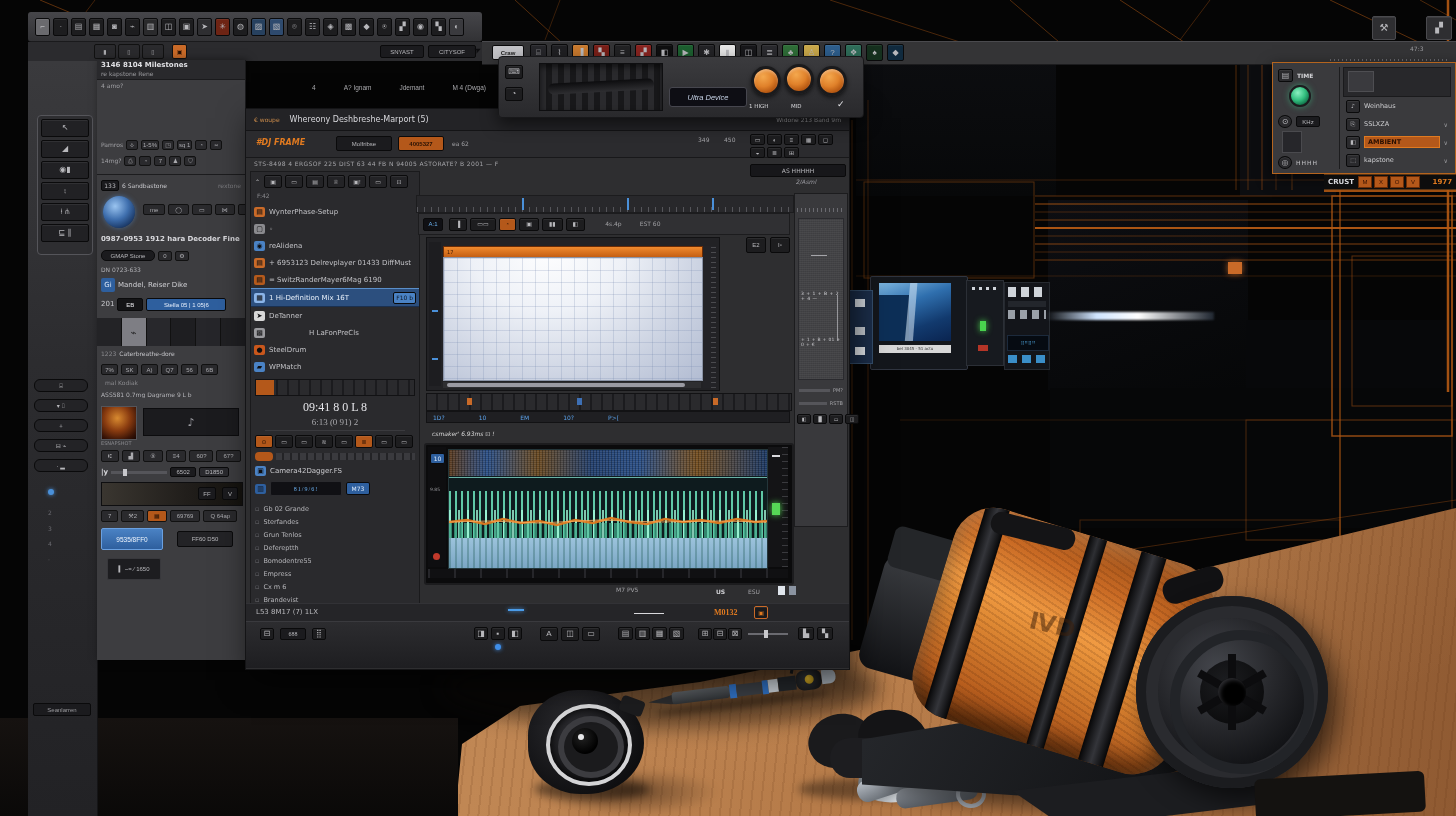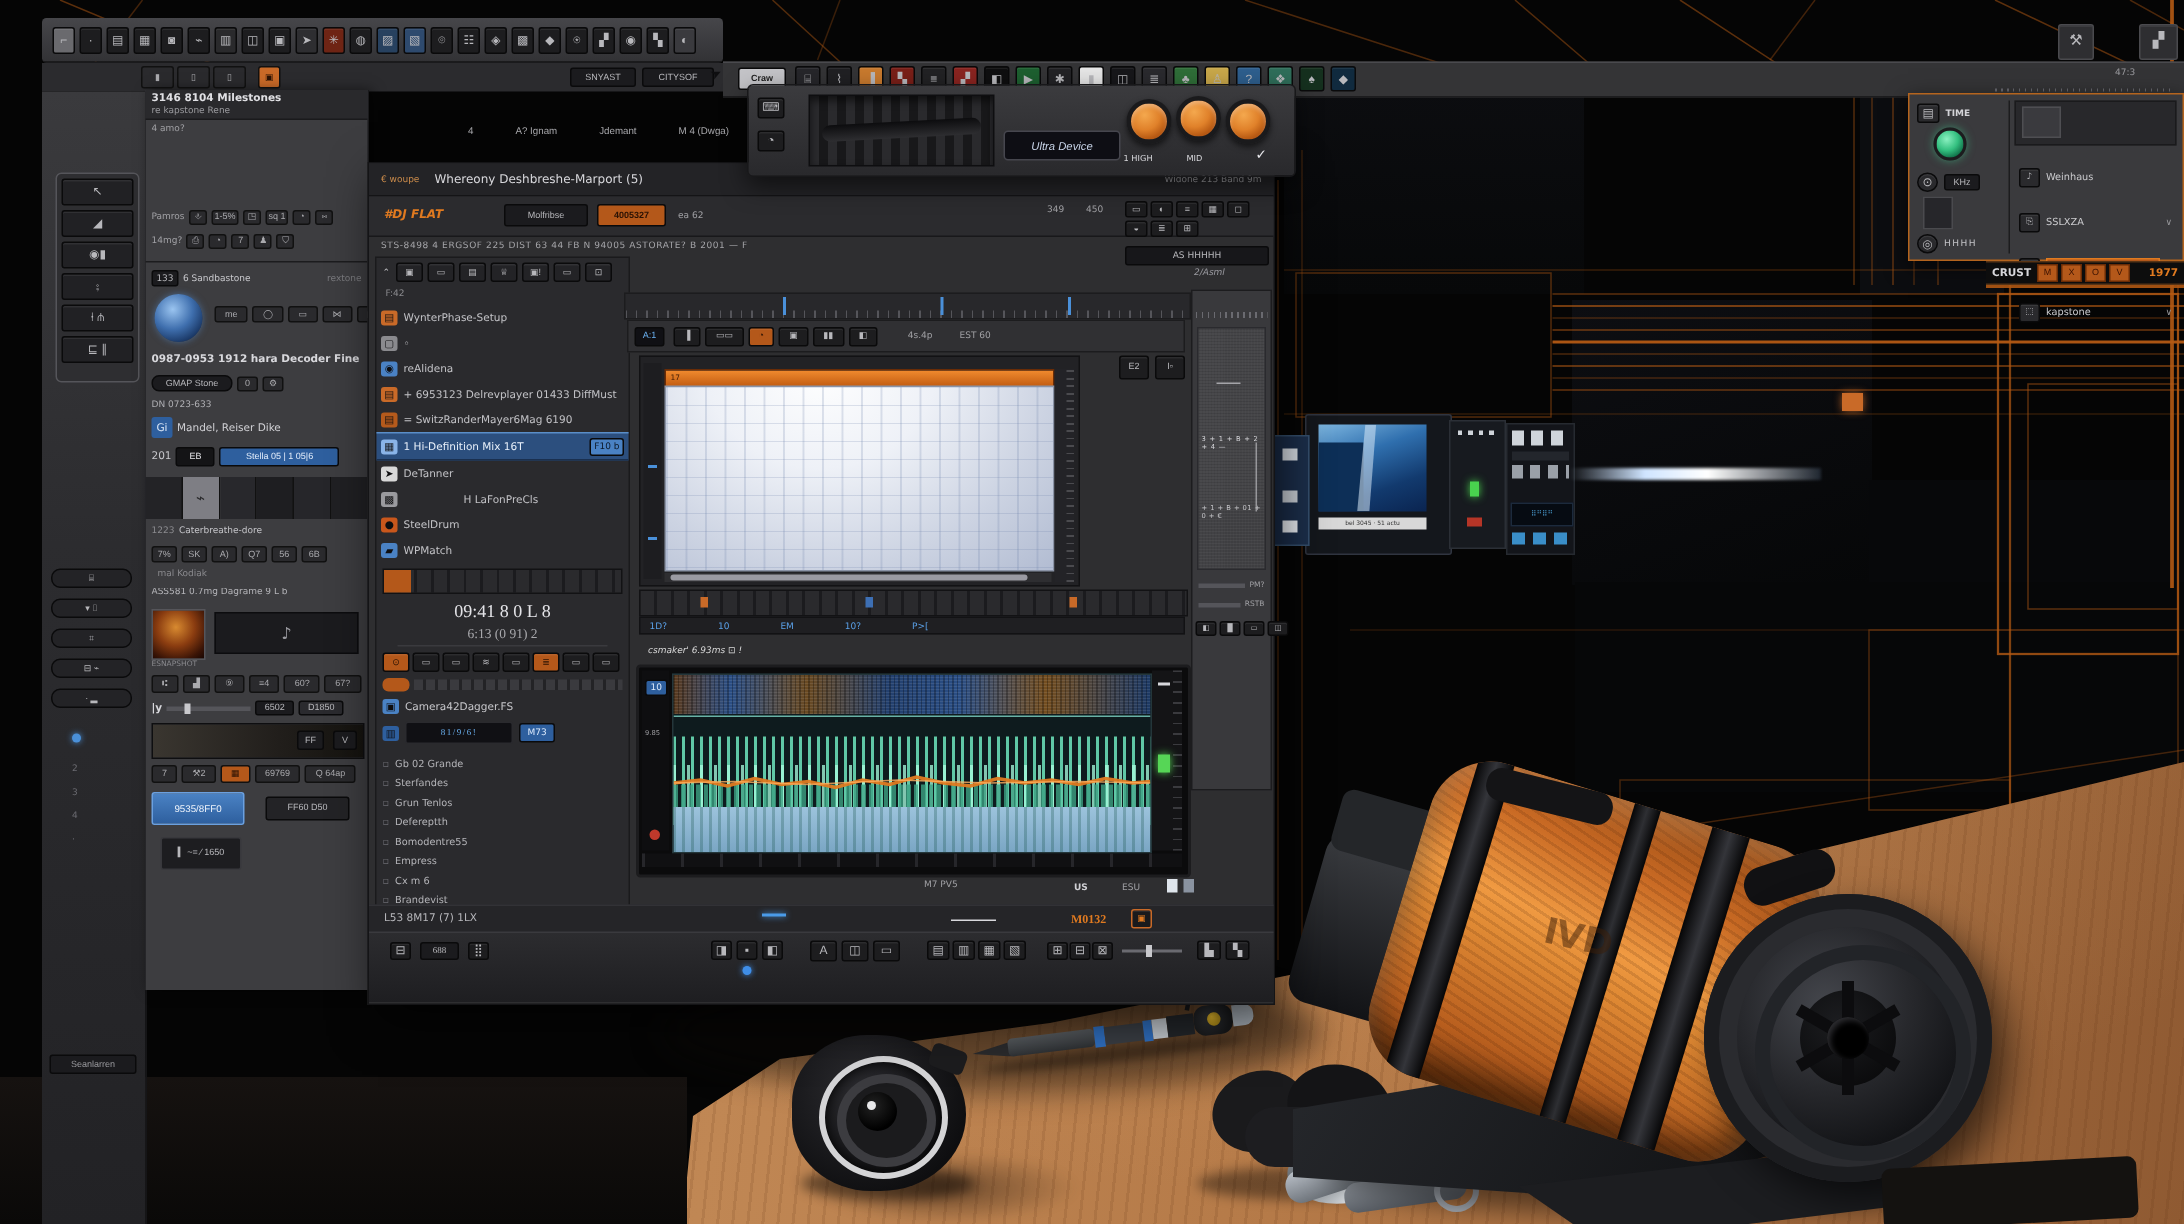--- a/index.html
+++ b/index.html
@@ -30,21 +30,21 @@
   #tr-panel{background:#3a3a3d;border:1px solid #b4641e;box-shadow:0 4px 14px rgba(0,0,0,.6);}
   #tag-bar{background:#0d0d0d;border-top:1px solid rgba(180,100,30,.45);border-bottom:1px solid rgba(180,100,30,.45);}
   .knob{border-radius:50%;background:radial-gradient(circle at 38% 32%,#f4a84e 0%,#e0812a 45%,#b35510 75%,#8a3e0a 100%);
         border:3px solid #1a1a1c;box-shadow:0 2px 4px rgba(0,0,0,.6), inset 0 2px 3px rgba(255,255,255,.35);}
   .treerow{display:flex;align-items:center;gap:4px;height:17px;padding:0 3px;font-size:7px;color:#c2c2c6;}
   .treerow.sel{background:#2c4f7e;border-top:1px solid #5a8ec8;border-bottom:1px solid #1a3050;color:#e8f0fa;}
   .tree-ic{width:11px;height:10px;border-radius:2px;display:flex;align-items:center;justify-content:center;
            font-size:7px;color:#0e0e10;flex:0 0 auto;}
   .lbl-ellip{white-space:nowrap;overflow:hidden;text-overflow:ellipsis;}
   .list2row{display:flex;align-items:center;gap:4px;height:13px;font-size:6.5px;color:#b4b4b8;padding-left:4px;}
-  .trp-row{display:flex;align-items:center;gap:4px;height:18px;padding:0 3px;font-size:6.5px;color:#cccccf;margin-top:12px;}
+  .trp-row{display:flex;align-items:center;gap:4px;height:18px;padding:0 3px;font-size:6.5px;color:#cccccf;}
   .noise{background:
     repeating-linear-gradient(0deg,rgba(255,255,255,.04) 0 1px,transparent 1px 2px),
     repeating-linear-gradient(90deg,rgba(0,0,0,.06) 0 1px,transparent 1px 2px),#424245;}
   .ruler{background:#28282b;
     background-image:repeating-linear-gradient(90deg,#55555a 0 1px,transparent 1px 7px);
     background-size:100% 5px;background-position:0 100%;background-repeat:no-repeat;}
   .canvas-white{background:radial-gradient(ellipse at 40% -10%,#ffffff 0%,#eef1f7 35%,#ccd3e2 70%,#b2bcd2 100%);
     background-image:linear-gradient(rgba(110,130,170,.22) 1px,transparent 1px),
                      linear-gradient(90deg,rgba(110,130,170,.22) 1px,transparent 1px),
                      radial-gradient(ellipse at 40% -10%,#ffffff 0%,#eef1f7 35%,#ccd3e2 70%,#b2bcd2 100%);
@@ -461,21 +461,21 @@
         <button style="background:none;border:none;color:#a8a8ac;font-size:6.5px;">M 4 (Dwga)</button>
       </div>
 
     <div class="abs" style="left:0;top:0;width:603px;height:22px;background:#232326;border-bottom:1px solid #141416;display:flex;align-items:center;padding:0 8px;box-sizing:border-box;gap:10px;">
       <span class="tiny" style="color:#c98a4a;">€ woupe</span>
       <span class="t8" style="color:#d8d8dc;">Whereony Deshbreshe-Marport (5)</span>
       <span class="tiny" style="margin-left:auto;color:#9a9a9e;">Widone 213 Band   9m</span>
     </div>
 
     <div class="abs" style="left:0;top:22px;width:603px;height:26px;background:#2b2b2e;border-bottom:1px solid #18181a;">
-      <span class="abs t8 ital" style="left:10px;top:8px;color:#e07a20;font-weight:bold;">#DJ FLAT</span>
+      <span class="abs t8 ital" style="left:10px;top:8px;color:#e07a20;font-weight:bold;">#DJ FRAME</span>
       <button class="abs chip" style="left:90px;top:5px;width:56px;height:15px;">Molfribse</button>
       <button class="abs chip" style="left:152px;top:5px;width:46px;height:15px;background:#b4581a;color:#2a1204;font-weight:bold;">4005327</button>
       <span class="abs tiny" style="left:206px;top:10px;">ea  62</span>
       <div class="abs" style="left:452px;top:3px;width:148px;height:44px;">
         <span class="tiny" style="position:absolute;left:0;top:3px;">349</span>
         <span class="tiny" style="position:absolute;left:26px;top:3px;">450</span>
         <span class="row" style="position:absolute;left:52px;top:0;flex-wrap:wrap;width:96px;gap:2px;">
 
         <button class="icon" style="width:15px;height:11px;font-size:6px;">▭</button>
             <button class="icon" style="width:15px;height:11px;font-size:6px;">◐</button>

